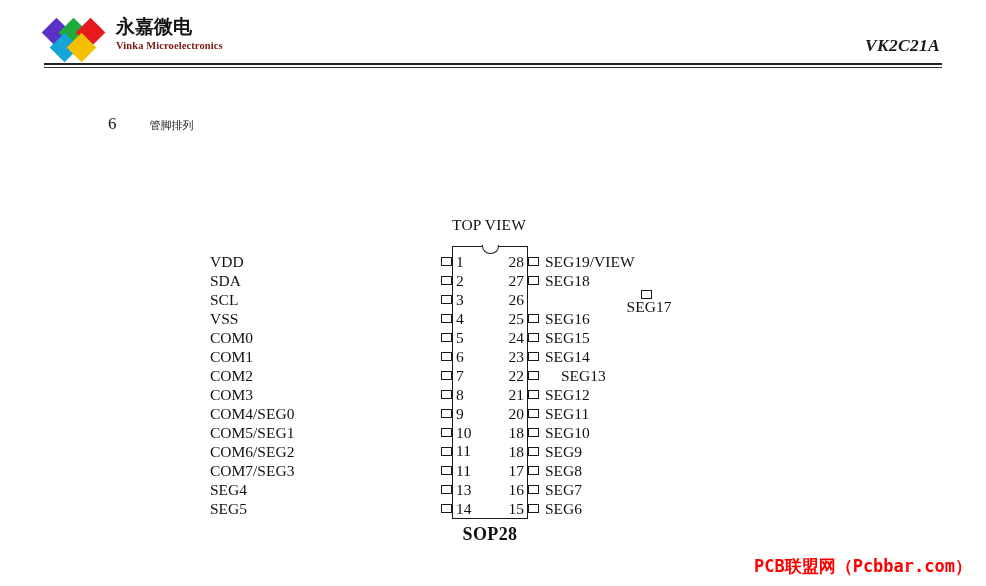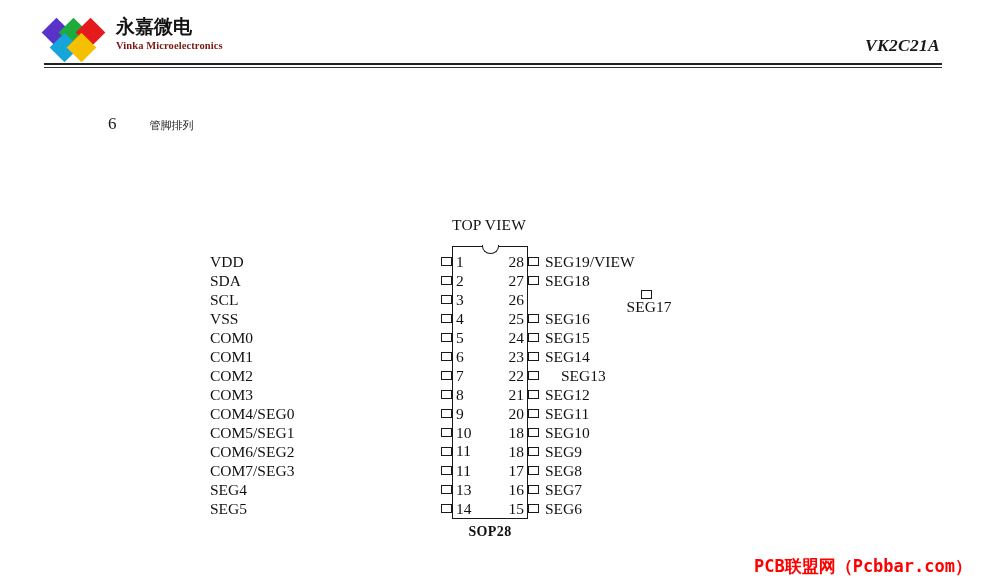--- a/index.html
+++ b/index.html
@@ -174,21 +174,21 @@
   }
 
   .sop-label {
     position: absolute;
     left: 122px;
     top: 308px;
     width: 76px;
     text-align: center;
     font-family: "Liberation Serif", serif;
     font-weight: bold;
-    font-size: 14px;
+    font-size: 18px;
     color: #111;
     letter-spacing: 0.4px;
   }
 
   
   .pin-row {
     position: absolute;
     height: 19px;
     display: flex;
     align-items: center;

